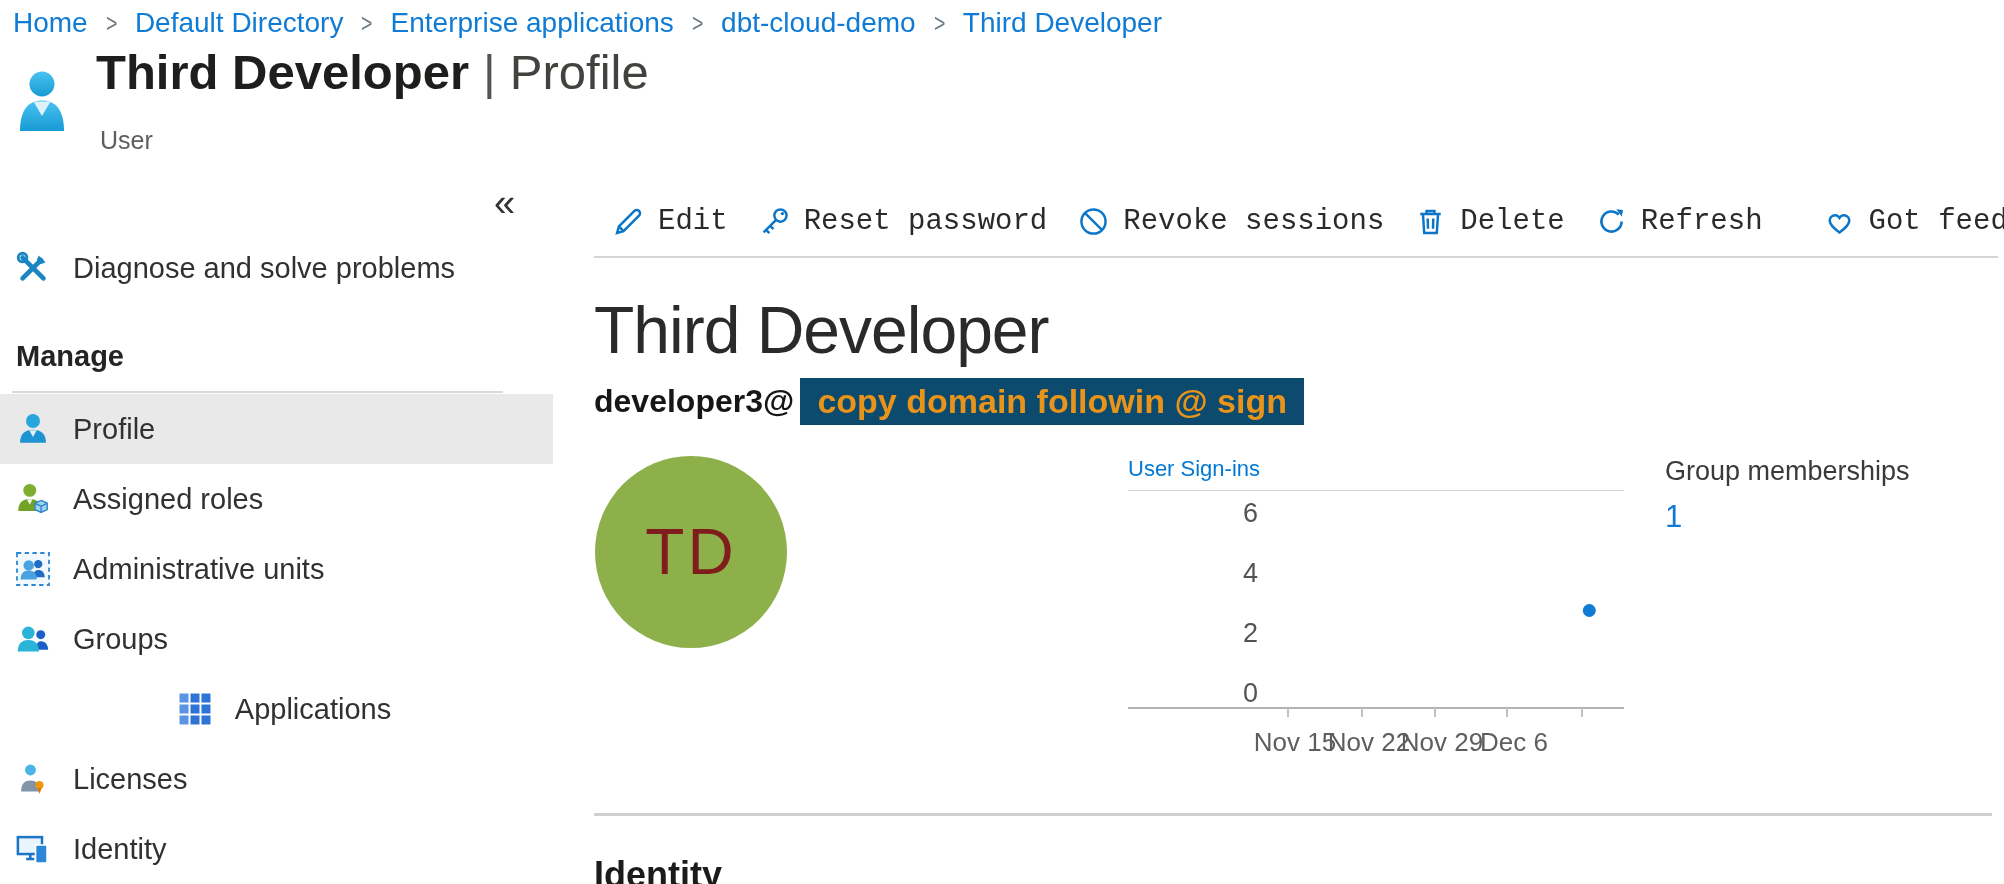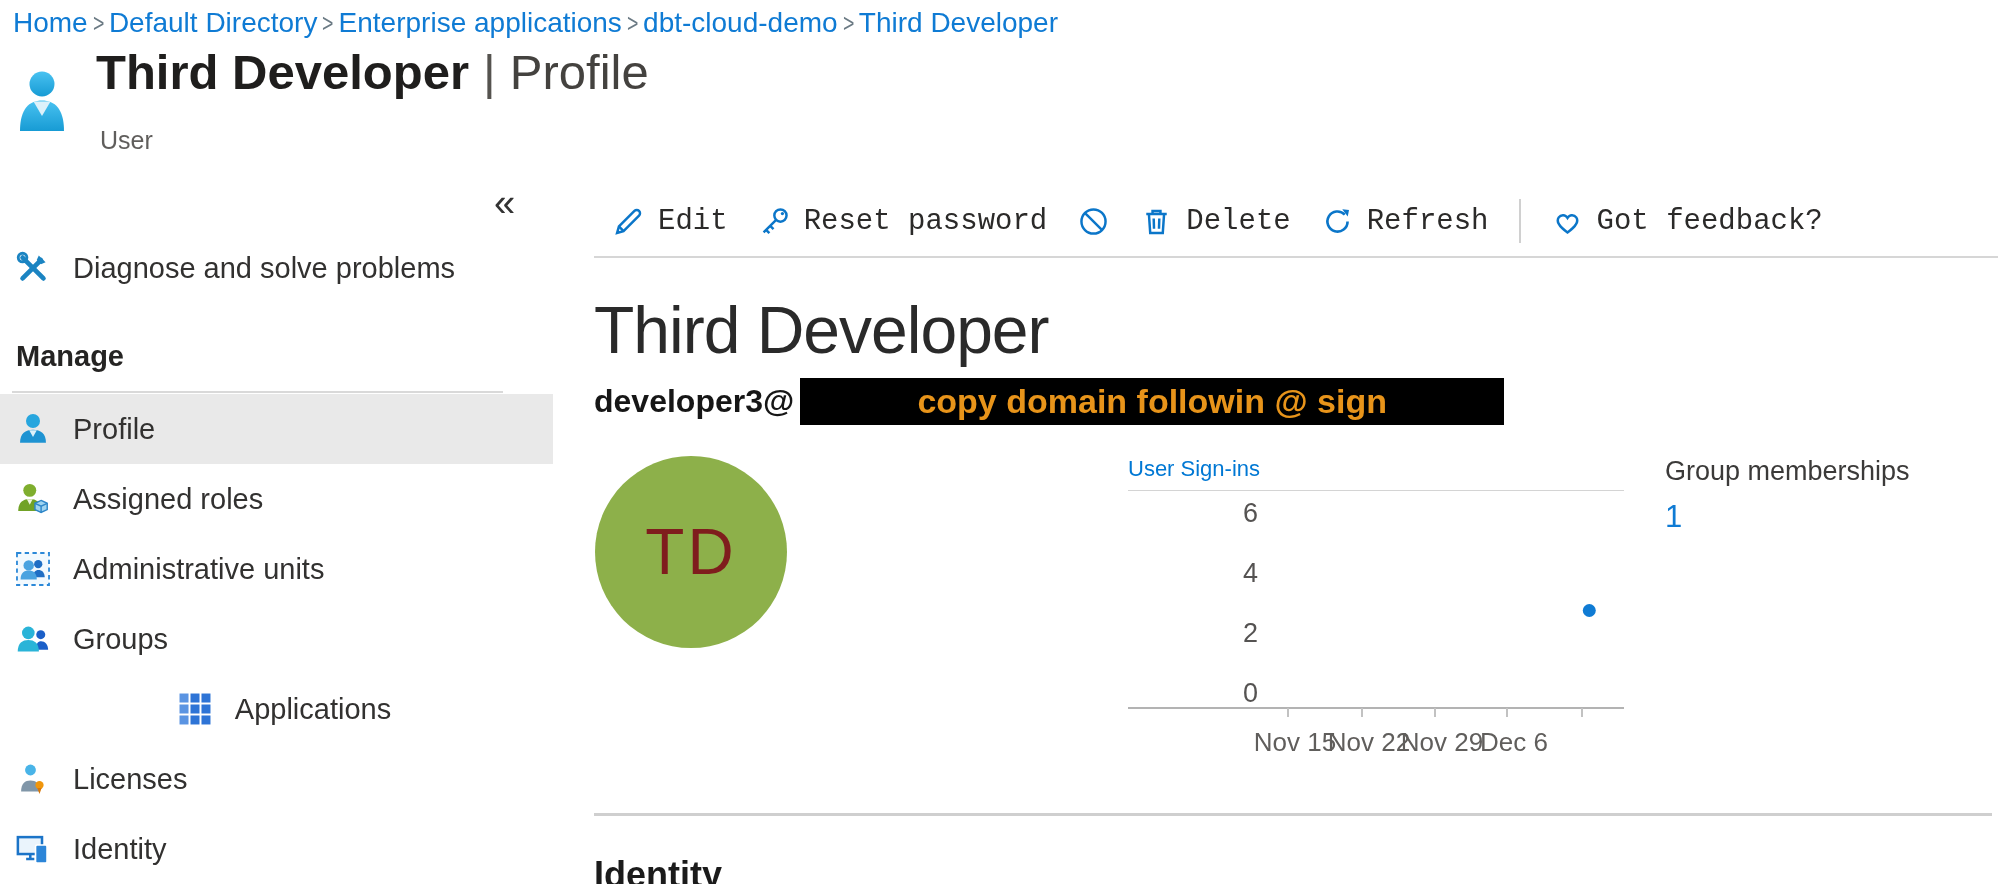--- a/index.html
+++ b/index.html
@@ -5,21 +5,21 @@
   * { margin:0; padding:0; box-sizing:border-box; }
   html,body { background:#ffffff; }
   body {
     width:2004px; height:884px; overflow:hidden; position:relative;
     font-family:"Liberation Sans","DejaVu Sans",sans-serif; color:#323130;
   }
   .abs { position:absolute; }
   a { text-decoration:none; }
 
   
-  .breadcrumb { left:13px; top:2px; height:42px; display:flex; align-items:center; gap:3px; font-size:28px; white-space:nowrap; }
+  .breadcrumb { left:13px; top:2px; height:42px; display:flex; align-items:center; gap:16px; font-size:28px; white-space:nowrap; }
   .breadcrumb a { color:#0f7bd4; cursor:pointer; }
   .breadcrumb .sep { color:#6b7a84; font-size:26px; font-weight:300; transform:scaleX(.75); }
 
   
   .header-icon { left:18px; top:70px; width:48px; height:62px; }
   .title-row { left:96px; top:44px; font-size:49px; white-space:nowrap; display:flex; align-items:baseline; }
   .title-bold { font-weight:700; color:#1f1e1d; }
   .title-sep { color:#55534f; margin:0 14px; font-weight:300; }
   .title-tab { color:#44423f; font-weight:400; }
   .obj-type { left:100px; top:126px; font-size:25px; color:#605e5c; }
@@ -36,21 +36,21 @@
   
   .toolbar { left:594px; top:186px; width:1404px; height:72px; display:flex; align-items:center; gap:30px; padding-left:18px; border-bottom:2px solid #d6d6d6; white-space:nowrap; }
   .tb-btn { display:flex; align-items:center; gap:13px; font-size:29px; color:#2b2a29; background:none; border:none; cursor:pointer; font-family:Liberation Mono, monospace; }
   .tb-icon { width:33px; height:33px; }
   .tb-vr { width:2px; height:44px; background:#d0d0d0; }
 
   
   .display-name { left:594px; top:292px; font-size:66px; font-weight:300; color:#2a2a2a; letter-spacing:-1px; white-space:nowrap; }
   .email-row { left:594px; top:378px; display:flex; align-items:center; white-space:nowrap; }
   .upn-prefix { font-size:32px; font-weight:700; color:#161616; }
-  .redaction { margin-left:6px; width:704px; height:47px; background:#000000; color:#e8941a; font-size:34px; font-weight:700; display:flex; align-items:center; justify-content:center; }
+  .redaction { margin-left:6px; width:504px; height:47px; background:#0c4a6e; color:#e8941a; font-size:34px; font-weight:700; display:flex; align-items:center; justify-content:center; }
   .avatar { left:595px; top:456px; width:192px; height:192px; border-radius:50%; background:#8db04a; display:flex; align-items:center; justify-content:center; font-size:64px; font-weight:300; letter-spacing:3px; color:#7f1d1d; }
 
   
   .chart-block { left:1128px; top:456px; width:496px; }
   .chart-title { display:inline-block; font-size:22px; color:#0078d4; cursor:pointer; }
   .chart-rule { margin-top:8px; width:496px; height:1px; background:#d4d4d4; }
   .chart-svg { display:block; }
   .ytick { font-size:27px; fill:#555352; }
   .xtick { font-size:26px; fill:#605e5c; }
 
@@ -206,20 +206,21 @@
       <circle cx="14.8" cy="5.2" r="1" fill="#0b76c9" stroke="none"></circle>
       <path d="M11 9 L3.4 16.6 M4.9 15.1 l2 2 M7.4 12.6 l2 2"></path>
     </svg>
     <span>Reset password</span>
   </button>
   <button class="tb-btn">
     <svg class="tb-icon" viewBox="0 0 20 20" fill="none" stroke="#0b76c9" stroke-width="1.5">
       <circle cx="10" cy="10" r="7.3"></circle>
       <line x1="4.9" y1="4.9" x2="15.1" y2="15.1"></line>
     </svg>
+    <span>Revoke sessions</span>
   </button>
   <button class="tb-btn">
     <svg class="tb-icon" viewBox="0 0 20 20" fill="none" stroke="#0b76c9" stroke-width="1.5">
       <path d="M3.8 5.4 h12.4 M7.6 5.4 V3.6 h4.8 v1.8 M5.4 5.4 l.8 11.6 h7.6 l.8-11.6 M8.3 8.2 l.2 6.2 M11.7 8.2 l-.2 6.2"></path>
     </svg>
     <span>Delete</span>
   </button>
   <button class="tb-btn">
     <svg class="tb-icon" viewBox="0 0 20 20" fill="none" stroke="#0b76c9" stroke-width="1.6">
       <path d="M16.1 10 a6.1 6.1 0 1 1-1.7-4.2"></path>

